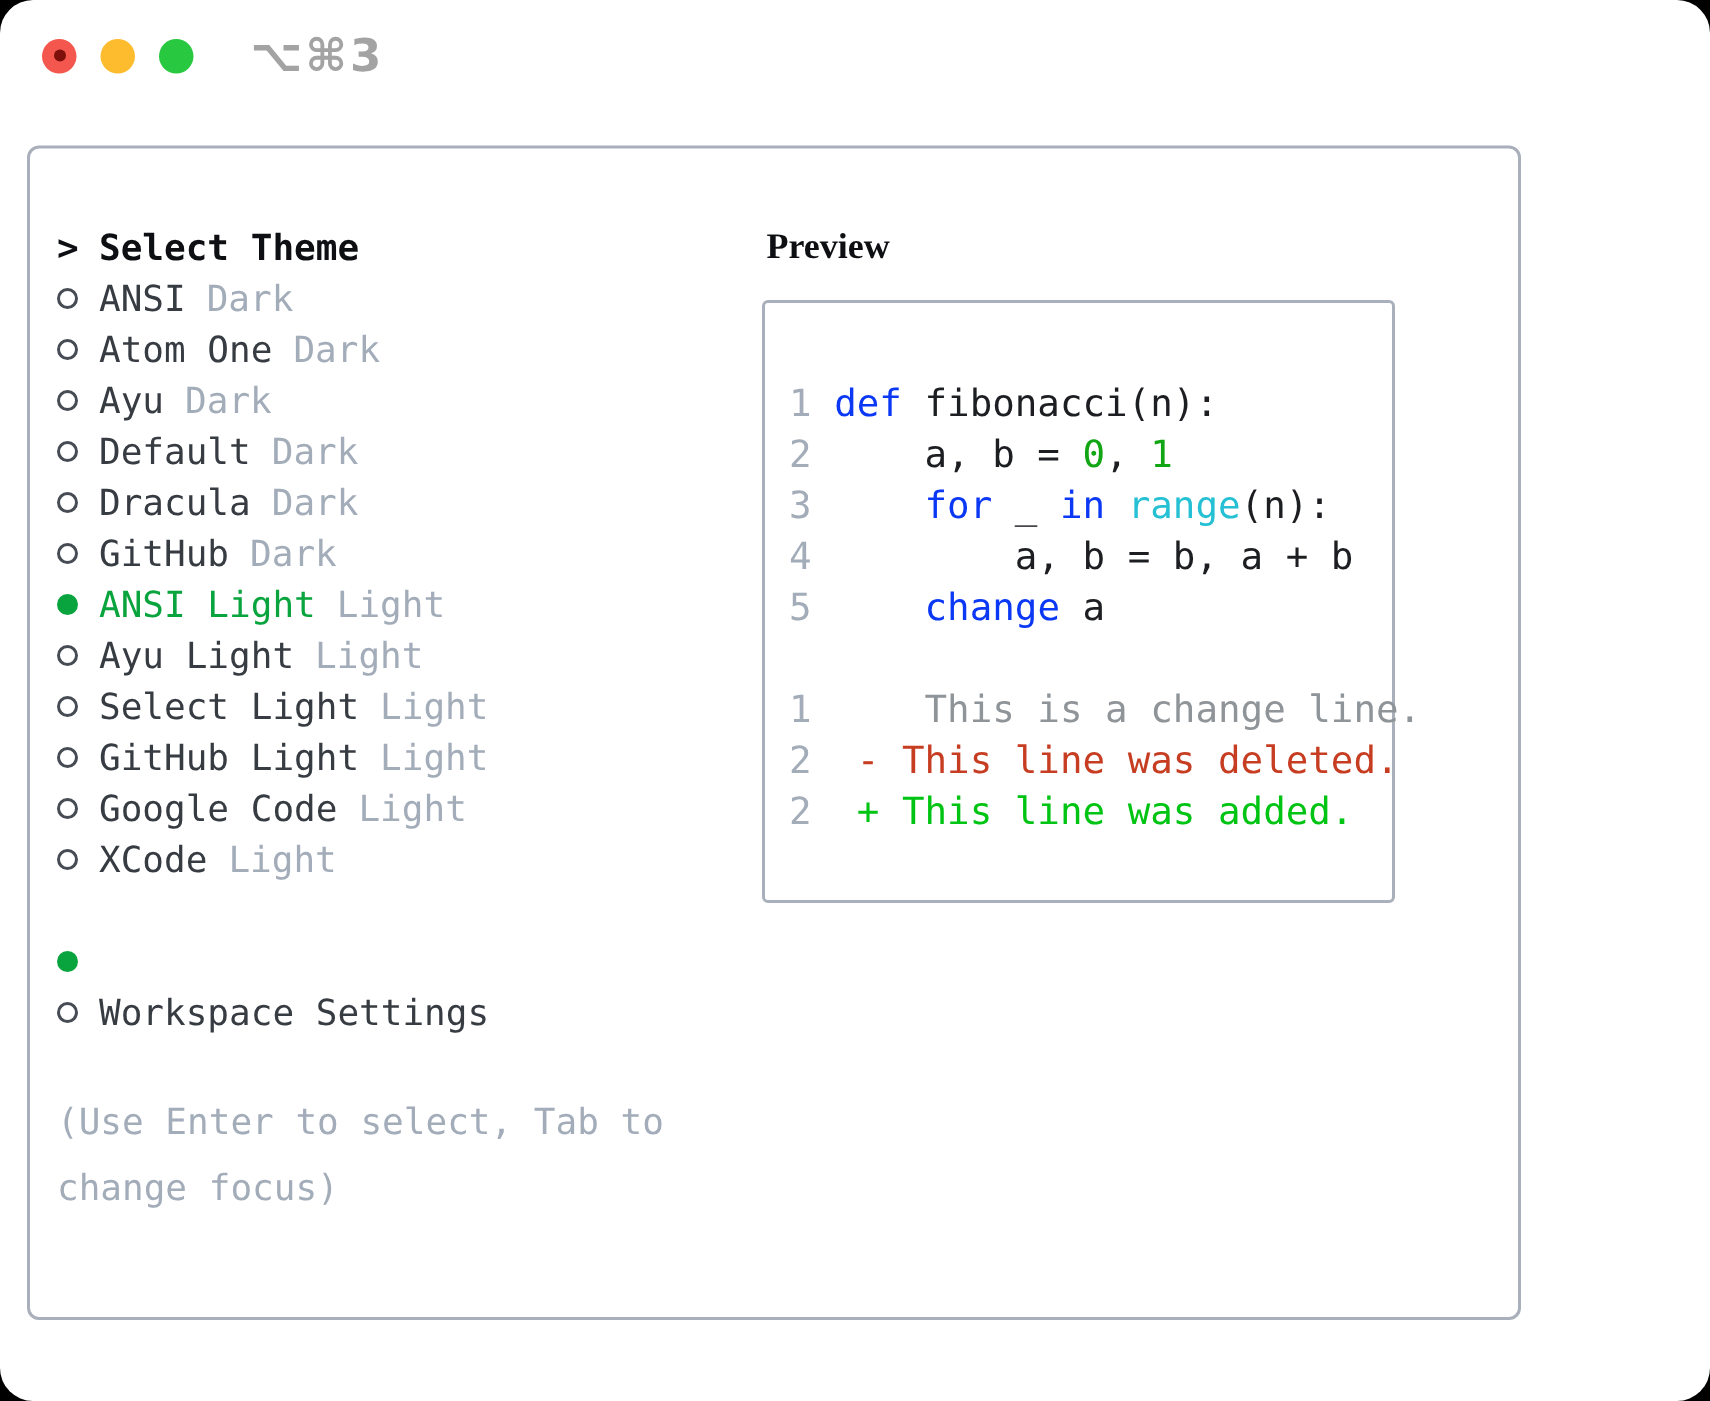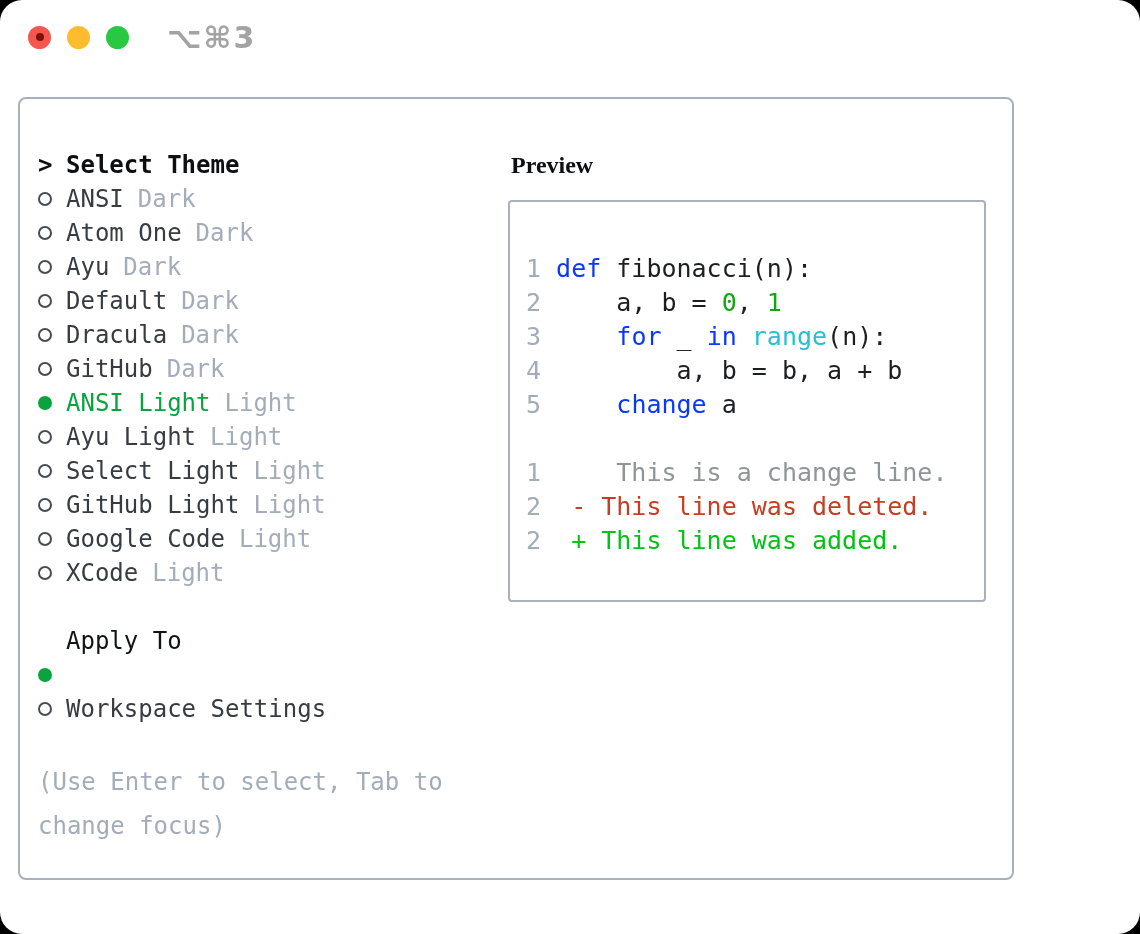--- a/index.html
+++ b/index.html
@@ -34,21 +34,21 @@
   .t-name.selected{color:#09a43e;}
   .t-tag{color:#a3acb9;margin-left:14px;}
   .apply-label{color:#101317;}
   .a-name{color:#373c43;}
   .a-name.selected{color:#09a43e;}
   .hint{color:#a3acb9;line-height:44px;white-space:normal;width:432px;}
 
   
   .preview-title{position:absolute;left:511px;top:148px;height:34px;line-height:34px;
                  font-size:24px;font-weight:bold;color:#0d0f12;font-family:Liberation Serif, serif;}
-  .preview-box{position:absolute;left:508px;top:200px;width:478px;height:402px;box-sizing:border-box;
+  .preview-box{position:absolute;left:508px;top:200px;width:422px;height:402px;box-sizing:border-box;
                border:2px solid #a9b0bb;border-radius:4px;background:#fff;}
   .code{position:absolute;left:16px;top:50px;font-size:25px;}
   .cl{height:34px;line-height:34px;white-space:pre;}
   .ln{color:#a3acb9;}
   .plain{color:#1c1e22;}
   .kw{color:#0a38f5;}
   .builtin{color:#25c0d4;}
   .num{color:#12a514;}
   .ctx{color:#8f9499;}
   .del{color:#c63d22;}
@@ -84,24 +84,20 @@
           <div class="row"><span class="icon-slot"><span class="circle"></span></span><span class="t-name">Dracula</span><span class="t-tag">Dark</span></div>
           <div class="row"><span class="icon-slot"><span class="circle"></span></span><span class="t-name">GitHub</span><span class="t-tag">Dark</span></div>
           <div class="row"><span class="icon-slot"><span class="circle filled"></span></span><span class="t-name selected">ANSI Light</span><span class="t-tag">Light</span></div>
           <div class="row"><span class="icon-slot"><span class="circle"></span></span><span class="t-name">Ayu Light</span><span class="t-tag">Light</span></div>
           <div class="row"><span class="icon-slot"><span class="circle"></span></span><span class="t-name">Select Light</span><span class="t-tag">Light</span></div>
           <div class="row"><span class="icon-slot"><span class="circle"></span></span><span class="t-name">GitHub Light</span><span class="t-tag">Light</span></div>
           <div class="row"><span class="icon-slot"><span class="circle"></span></span><span class="t-name">Google Code</span><span class="t-tag">Light</span></div>
           <div class="row"><span class="icon-slot"><span class="circle"></span></span><span class="t-name">XCode</span><span class="t-tag">Light</span></div>
         </div>
       <div class="row spacer"></div>
-      <div class="row">
-        <span class="icon-slot"></span>
-        <span class="apply-label">Apply To</span>
-      </div>
       <div id="apply-list">
           <div class="row"><span class="icon-slot"><span class="circle filled"></span></span></div>
           <div class="row"><span class="icon-slot"><span class="circle"></span></span><span class="a-name">Workspace Settings</span></div>
         </div>
       <div class="row spacer"></div>
       <div class="hint">(Use Enter to select, Tab to change focus)</div>
     </div>
 
     <div class="preview-title">Preview</div>
     <div class="preview-box">

